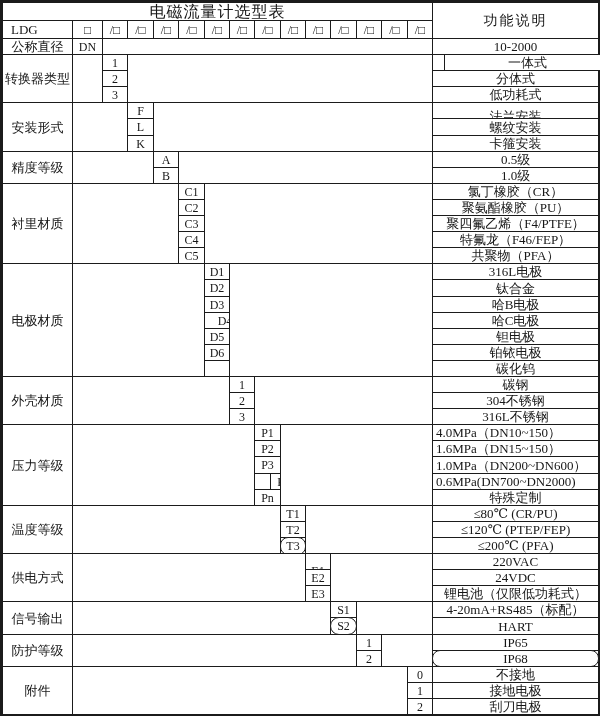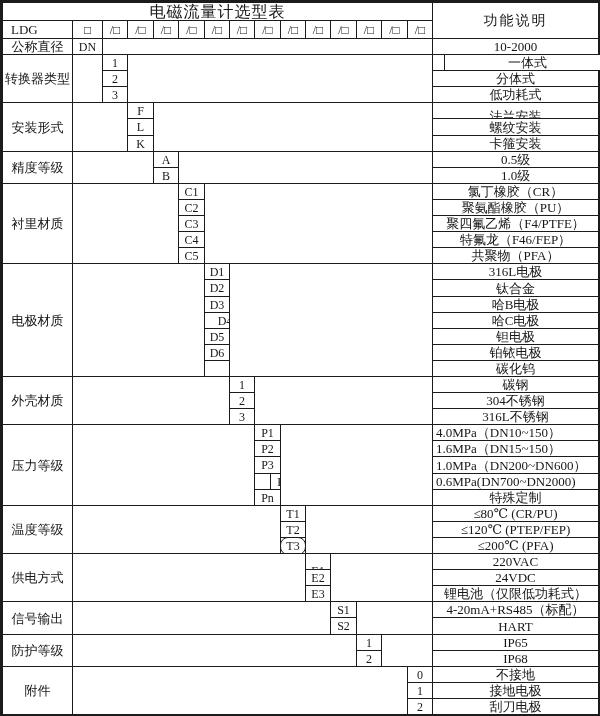--- a/index.html
+++ b/index.html
@@ -135,31 +135,31 @@
       <div class="cell code-cell" style="left: 305px; top: 553px; width: 26px; height: 35px;">E1</div>
       <div class="cell code-cell" style="left: 305px; top: 569px; width: 26px; height: 17px;">E2</div>
       <div class="cell code-cell" style="left: 305px; top: 585px; width: 26px; height: 17px;">E3</div>
       <div class="cell" style="left: 330px; top: 553px; width: 103px; height: 49px;"></div>
       <div class="cell" style="left: 432px; top: 553px; width: 167px; height: 17px;">220VAC</div>
       <div class="cell" style="left: 432px; top: 569px; width: 167px; height: 17px;">24VDC</div>
       <div class="cell" style="left: 432px; top: 585px; width: 167px; height: 17px;">锂电池（仅限低功耗式）</div>
       <div class="cell" style="left: 2px; top: 601px; width: 71px; height: 34px;">信号输出</div>
       <div class="cell" style="left: 72px; top: 601px; width: 259px; height: 34px;"></div>
       <div class="cell code-cell" style="left: 330px; top: 601px; width: 27px; height: 17px;">S1</div>
-      <div class="cell code-cell" style="left: 330px; top: 617px; width: 27px; height: 18px;">S2</div>
+      <div class="cell code-cell" style="left: 330px; top: 617px; width: 27px; height: 18px; border-radius: 9px;">S2</div>
       <div class="cell" style="left: 356px; top: 601px; width: 77px; height: 34px;"></div>
       <div class="cell" style="left: 432px; top: 601px; width: 167px; height: 17px;">4-20mA+RS485（标配）</div>
       <div class="cell" style="left: 432px; top: 617px; width: 167px; height: 18px;">HART</div>
       <div class="cell" style="left: 2px; top: 634px; width: 71px; height: 33px;">防护等级</div>
       <div class="cell" style="left: 72px; top: 634px; width: 285px; height: 33px;"></div>
       <div class="cell code-cell" style="left: 356px; top: 634px; width: 26px; height: 17px;">1</div>
       <div class="cell code-cell" style="left: 356px; top: 650px; width: 26px; height: 17px;">2</div>
       <div class="cell" style="left: 381px; top: 634px; width: 52px; height: 33px;"></div>
       <div class="cell" style="left: 432px; top: 634px; width: 167px; height: 17px;">IP65</div>
-      <div class="cell" style="left: 432px; top: 650px; width: 167px; height: 17px;">IP68</div>
+      <div class="cell" style="left: 432px; top: 650px; width: 167px; height: 17px; border-radius: 8px;">IP68</div>
       <div class="cell" style="left: 2px; top: 666px; width: 71px; height: 49px;">附件</div>
       <div class="cell" style="left: 72px; top: 666px; width: 336px; height: 49px;"></div>
       <div class="cell code-cell" style="left: 407px; top: 666px; width: 26px; height: 17px;">0</div>
       <div class="cell code-cell" style="left: 407px; top: 682px; width: 26px; height: 17px;">1</div>
       <div class="cell code-cell" style="left: 407px; top: 698px; width: 26px; height: 17px;">2</div>
       <div class="cell" style="left: 432px; top: 666px; width: 167px; height: 17px;">不接地</div>
       <div class="cell" style="left: 432px; top: 682px; width: 167px; height: 17px;">接地电极</div>
       <div class="cell" style="left: 432px; top: 698px; width: 167px; height: 17px;">刮刀电极</div>
     </div>
 </div>

